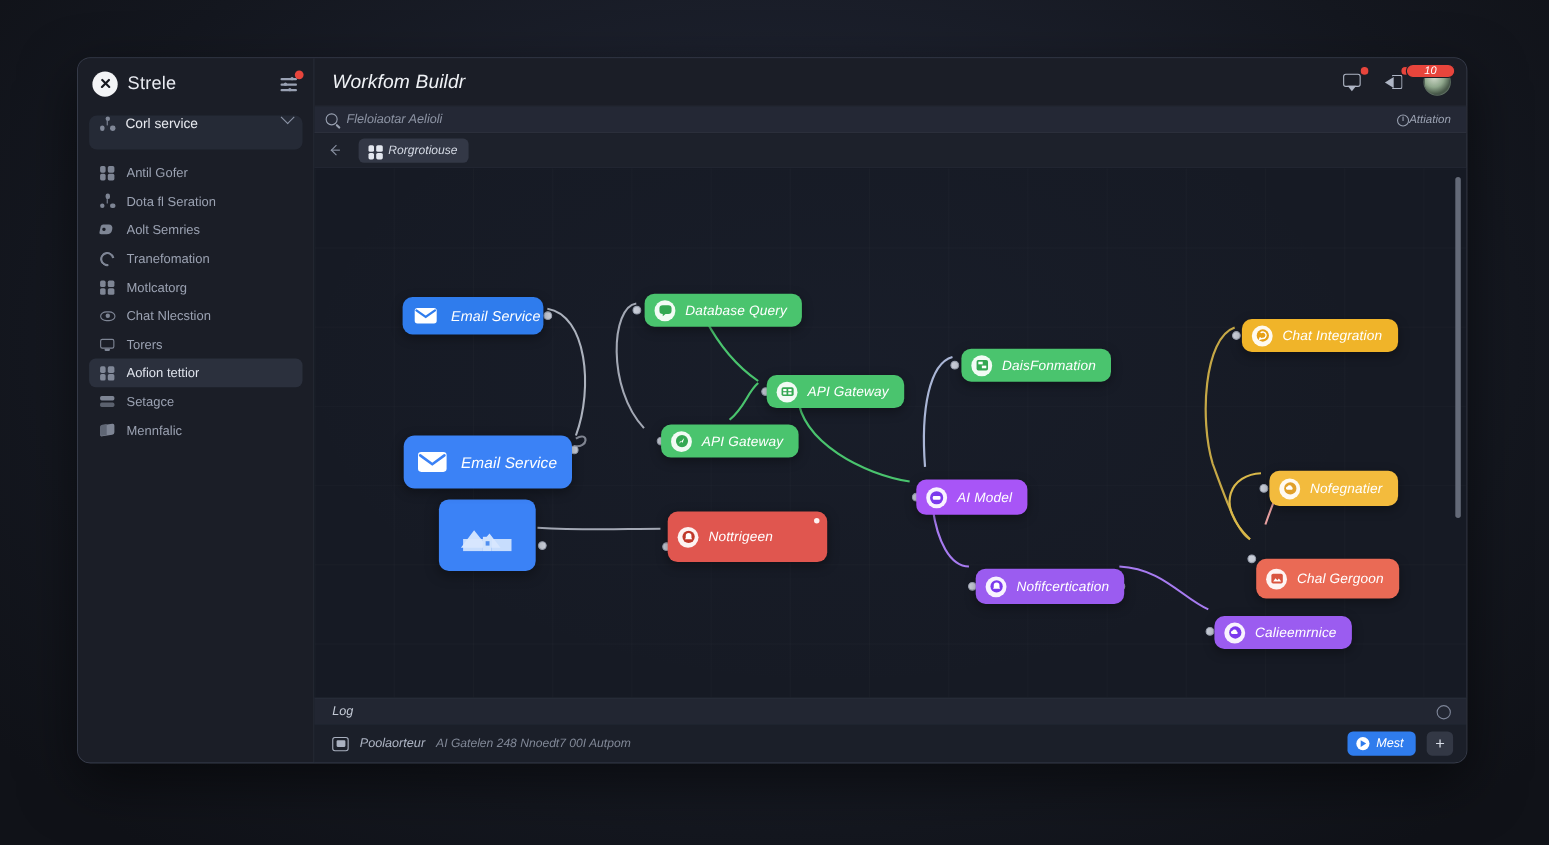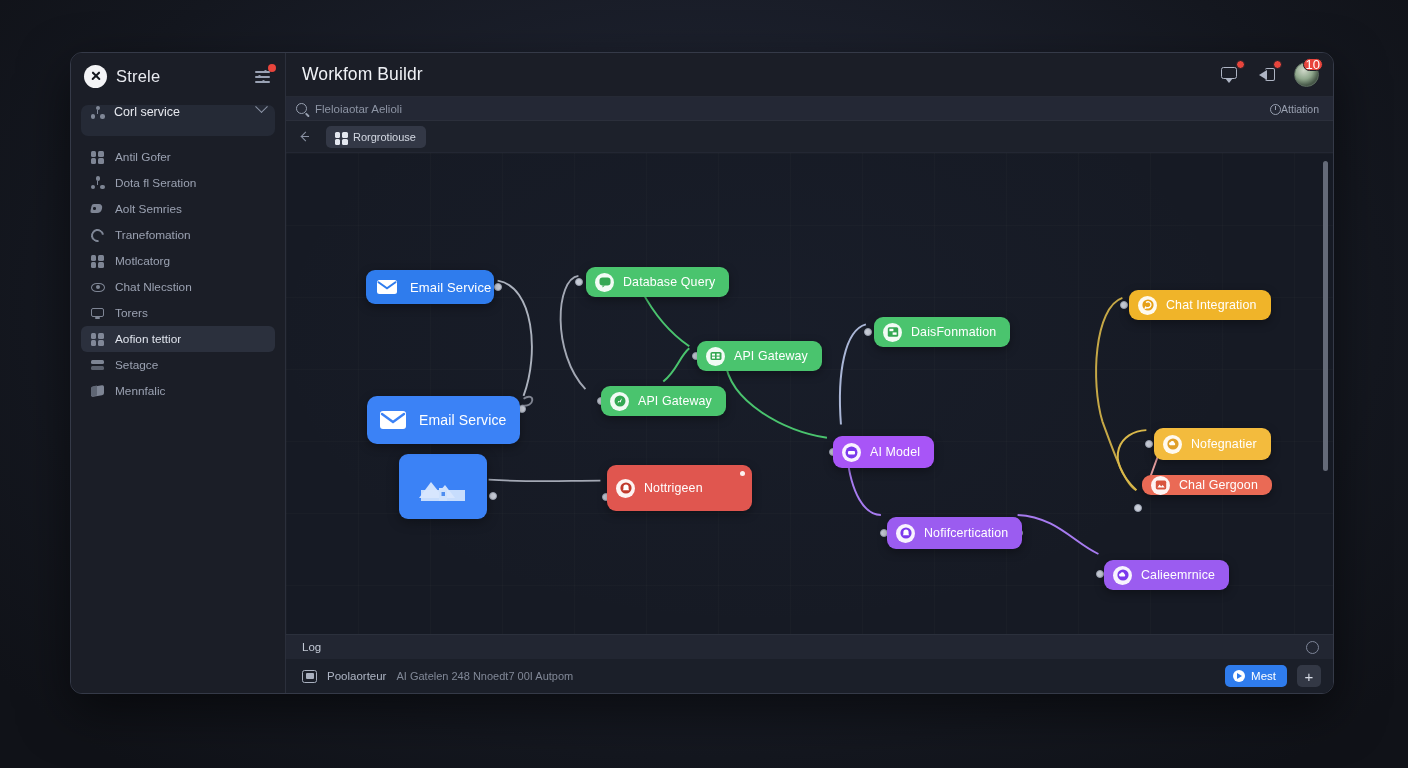--- a/index.html
+++ b/index.html
@@ -158,21 +158,21 @@
   }
   
   .ic-table i:nth-child(1) {
     position: absolute; left: 1px; top: 2px; width: 13px; height: 11px;
     border: 1.6px solid #949cad; border-radius: 2px;
   }
   .ic-table i:nth-child(2) { position: absolute; left: 7px; top: 2px; width: 1.4px; height: 11px; background: #949cad; }
   .ic-table i:nth-child(3) { position: absolute; left: 1px; top: 6.8px; width: 13px; height: 1.4px; background: #949cad; }
 
   
-  #main { flex: 1; display: flex; flex-direction: column; min-width: 0; background: #1b1e27; }
+  #main { flex: 1; display: flex; flex-direction: column; min-width: 0; background: #1b1e27; font-style: italic; }
   .titlebar {
     height: 44px; display: flex; align-items: center;
     padding: 0 14px 0 16px; gap: 10px;
     border-bottom: 1px solid #262a35;
   }
   .app-title { color: #f0f2f6; font-size: 17.5px; letter-spacing: .1px; flex: 1; }
   .tb-icons { display: flex; align-items: center; gap: 16px; }
   .tb-ico { position: relative; width: 21px; height: 21px; cursor: pointer; }
   .tb-ico .badge {
     position: absolute; right: -4px; top: -4px;
@@ -204,23 +204,23 @@
   }
   .avatar {
     width: 25px; height: 25px; border-radius: 50%;
     background: radial-gradient(circle at 38% 32%, #cfd8c9 0%, #8fa78c 42%, #4a5b4b 70%, #2f3b33 100%);
     border: 1.5px solid #5d6e60;
     position: relative; cursor: pointer; flex: none;
   }
   .avatar .badge {
     position: absolute; right: -5px; top: -5px;
     min-width: 15px; height: 13px; border-radius: 7px;
-    background: #e8453c; color: #fff; font-size: 13px;
+    background: #e8453c; color: #fff; font-size: 10px;
     display: flex; align-items: center; justify-content: center;
-    border: 1.5px solid #1b1e27; padding: 0 2px;
+    border: 1.5px solid #1b1e27; padding: 0 16px;
   }
 
   .searchbar {
     height: 24px; background: #242835;
     border-bottom: 1px solid #2b2f3b;
     display: flex; align-items: center; padding: 0 14px 0 10px; gap: 8px;
   }
   .mag {
     width: 11px; height: 11px; border: 1.5px solid #98a0b0; border-radius: 50%;
     position: relative; flex: none;
@@ -709,21 +709,21 @@
       <div class="node" style="left:868px; top:275px; background:#f3bb3d; color:#fff; height:32px;">
         <span class="node-ic">
           <svg width="12" height="12" viewBox="0 0 12 12">
               <circle cx="6" cy="6" r="5.6" fill="#e0a02a"></circle>
               <path d="M3 7.2 a1.5 1.5 0 0 1 .4-2.9 a2.1 2.1 0 0 1 4 .5 a1.4 1.4 0 0 1 .2 2.4Z" fill="#fff"></path>
             </svg>
         </span>
         <span class="nlabel">Nofegnatier</span>
       </div>
 
-      <div class="node" style="left:856px; top:322px; background:#ea6a55; height:20px;">
+      <div class="node" style="left:856px; top:355px; background:#ea6a55; height:36px;">
         <span class="node-ic">
           <svg width="12" height="12" viewBox="0 0 12 12">
               <rect x="0.8" y="1.6" width="10.4" height="8.8" rx="1.6" fill="#d9553f"></rect>
               <path d="M2.4 8.6 L4.6 5.6 L6.2 7.6 L7.6 6 L9.8 8.6Z" fill="#fff"></path>
             </svg>
         </span>
         <span class="nlabel">Chal Gergoon</span>
       </div>
 
       <div class="node" style="left:818px; top:407px; background:#9b5cf0;">

